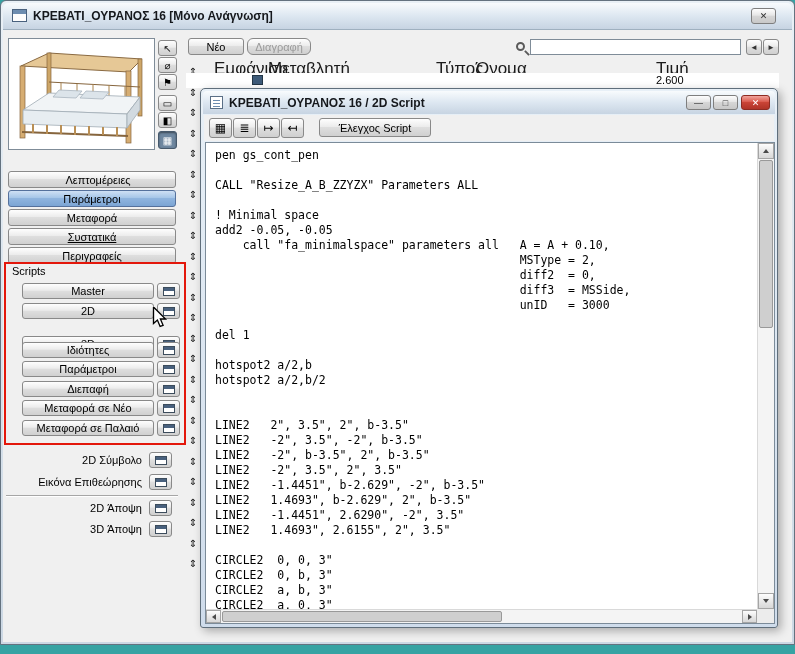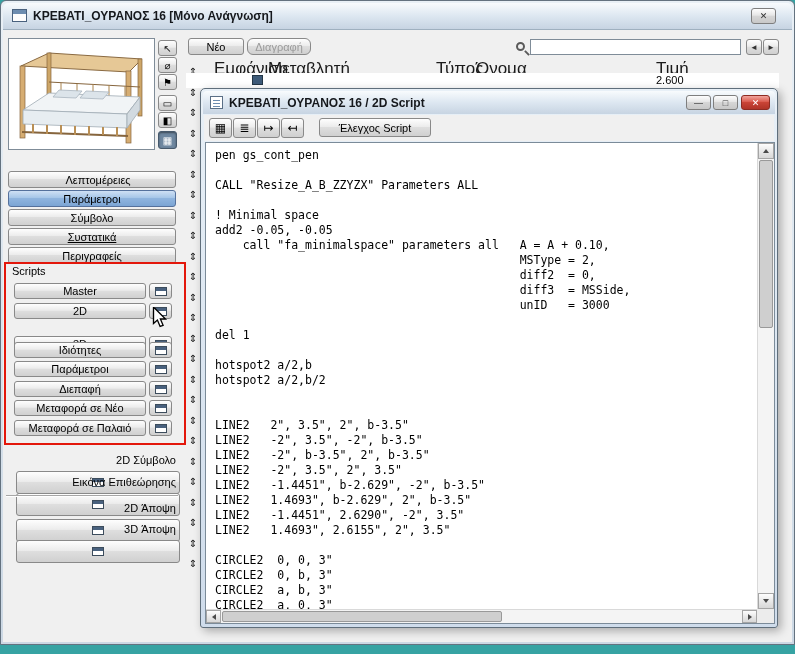--- a/index.html
+++ b/index.html
@@ -58,24 +58,24 @@
   }
   .mini-btn {
     position:absolute; left:158px; width:19px; height:16px; font-size:10px; padding:0;
   }
   .mini-btn.pressed {
     background:#6e87a0; border-color:#46596c; color:#fff;
     box-shadow:inset 0 1px 2px rgba(0,0,0,.45);
   }
   .section-label { position:absolute; font-size:11px; color:#000; z-index:5; }
   .script-row, .flat-row {
-    position:absolute; display:flex; gap:3px; height:16px; z-index:5;
+    position:absolute; display:flex; gap:3px; height:16px; z-index:5;margin-left:8px;
   }
   .script-row { left:14px; width:158px; }
-  .flat-row { left:16px; width:164px;flex-direction:column; }
+  .flat-row { left:0; width:164px; }
   .script-btn { position:static; flex:0 0 132px; height:16px; }
   .row-label { flex:1; text-align:right; font-size:11px; line-height:16px; padding-right:4px; color:#000; }
   .winbtn {
     appearance:none; flex:0 0 23px; height:16px; display:flex; align-items:center; justify-content:center;
     background:linear-gradient(#fefefe,#ececec 45%,#dedede 50%,#d0d0d0);
     border:1px solid #898989; border-radius:3px; cursor:pointer;
   }
   .winicon { display:inline-block; width:12px; height:9px; background:#fff; border:1px solid #3c4c5c; position:relative; }
   .winicon::before { content:""; position:absolute; left:0; right:0; top:0; height:3px; background:#49617e; }
   .separator {
@@ -217,21 +217,21 @@
     </button>
   <button class="btn mini-btn" style="top:112px;">
       <span>◧</span>
     </button>
   <button class="btn mini-btn pressed" style="top:131px;height:18px;">
       <span>▦</span>
     </button>
 
   <button class="btn" style="left:8px;top:171px;width:168px;height:17px;padding-left:12px;">Λεπτομέρειες</button>
   <button class="btn selected" style="left:8px;top:190px;width:168px;height:17px;">Παράμετροι</button>
-  <button class="btn" style="left:8px;top:209px;width:168px;height:17px;">Σύμβολο</button>
+  <button class="btn" style="left:8px;top:209px;width:168px;height:17px;">Μεταφορά</button>
   <button class="btn" style="left:8px;top:228px;width:168px;height:17px;text-decoration:underline;">Συστατικά</button>
   <button class="btn" style="left:8px;top:247px;width:168px;height:17px;">Περιγραφείς</button>
 
   <span class="section-label" style="left:12px;top:265px;">Scripts</span>
 
   <div class="script-row" style="top:283px;">
     <button class="btn script-btn">Master</button>
     <button class="winbtn">
         <span class="winicon"></span>
       </button>

